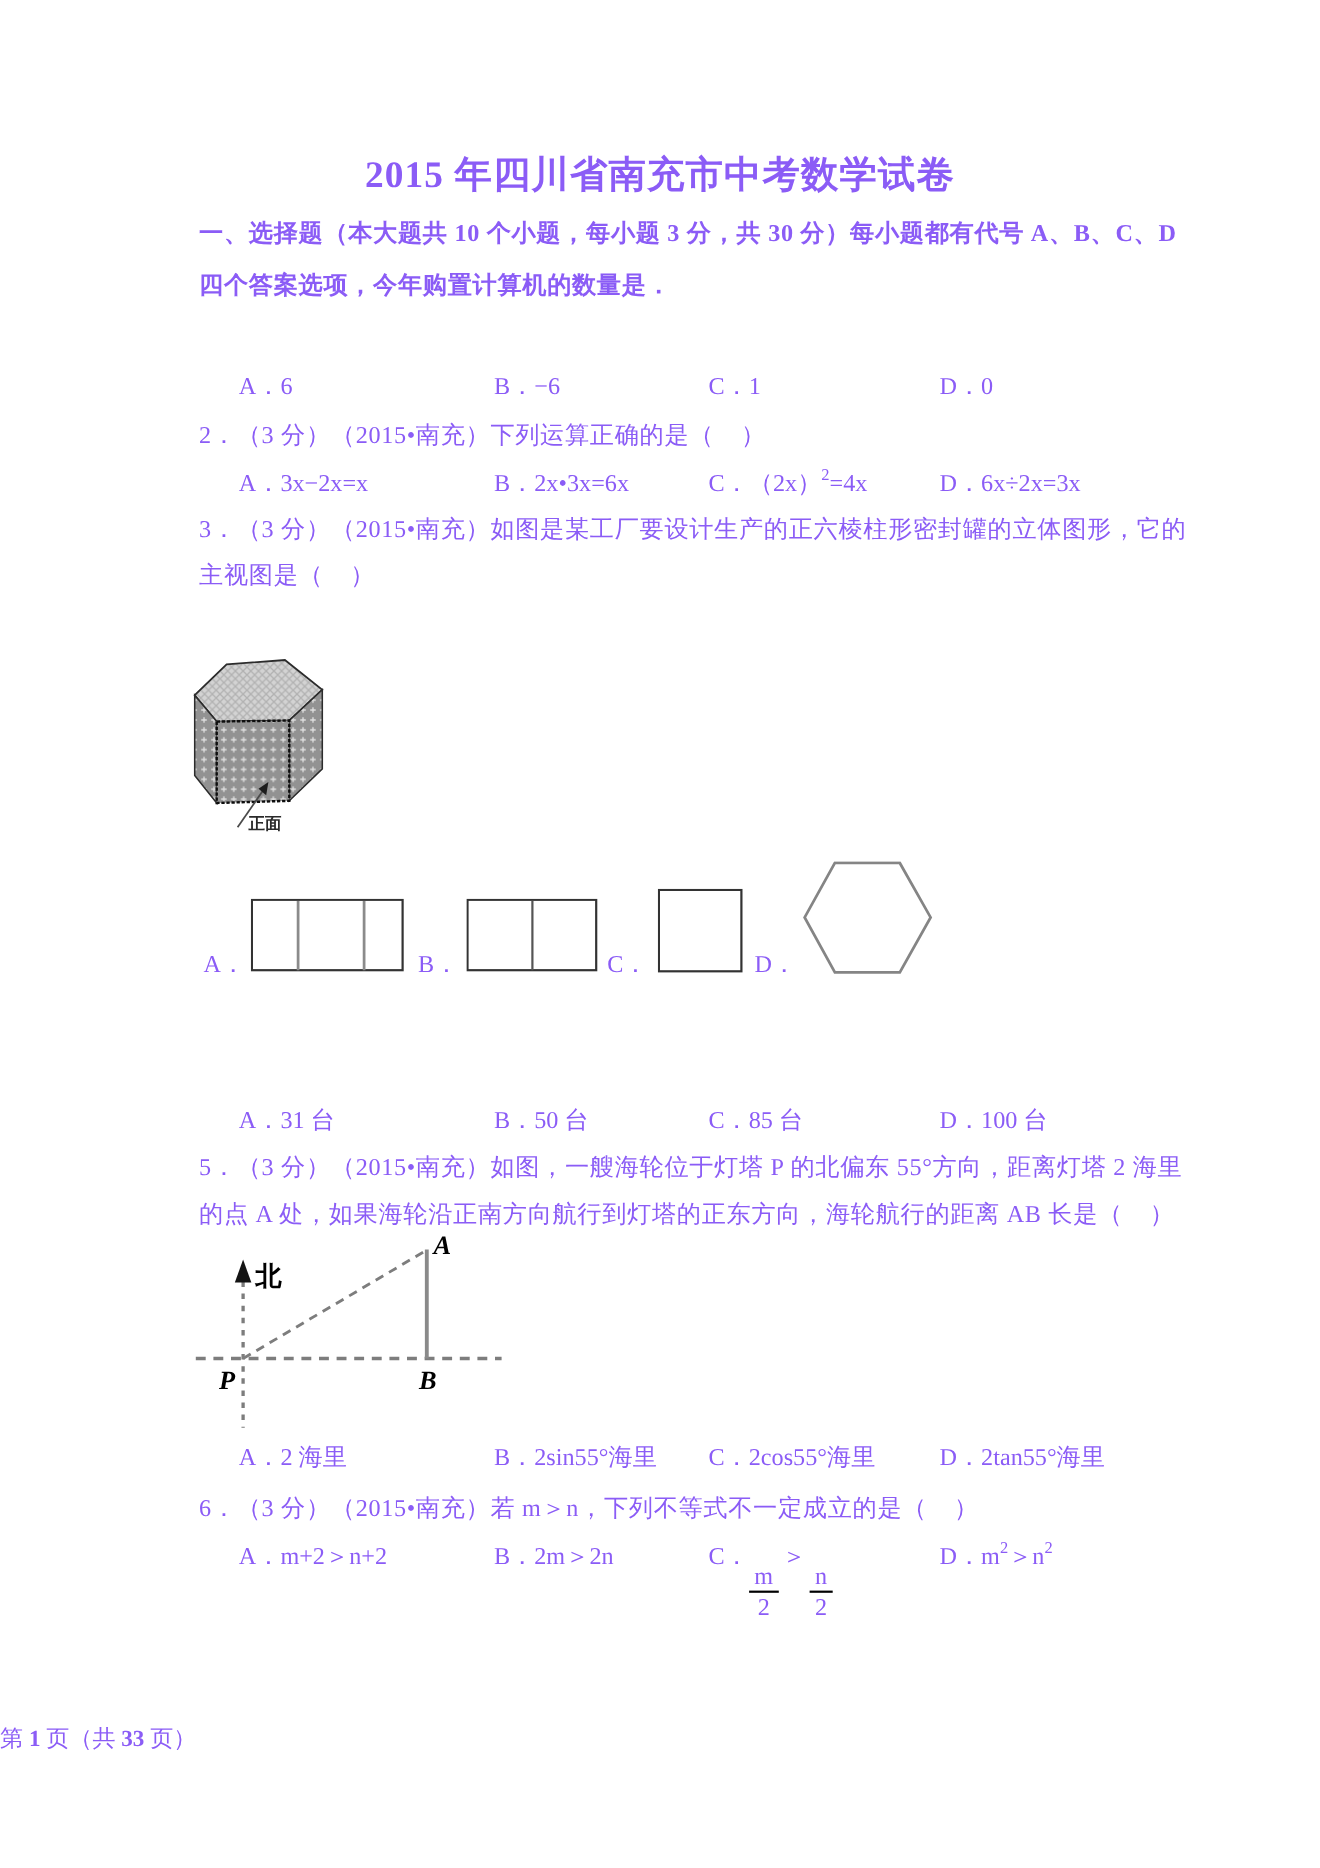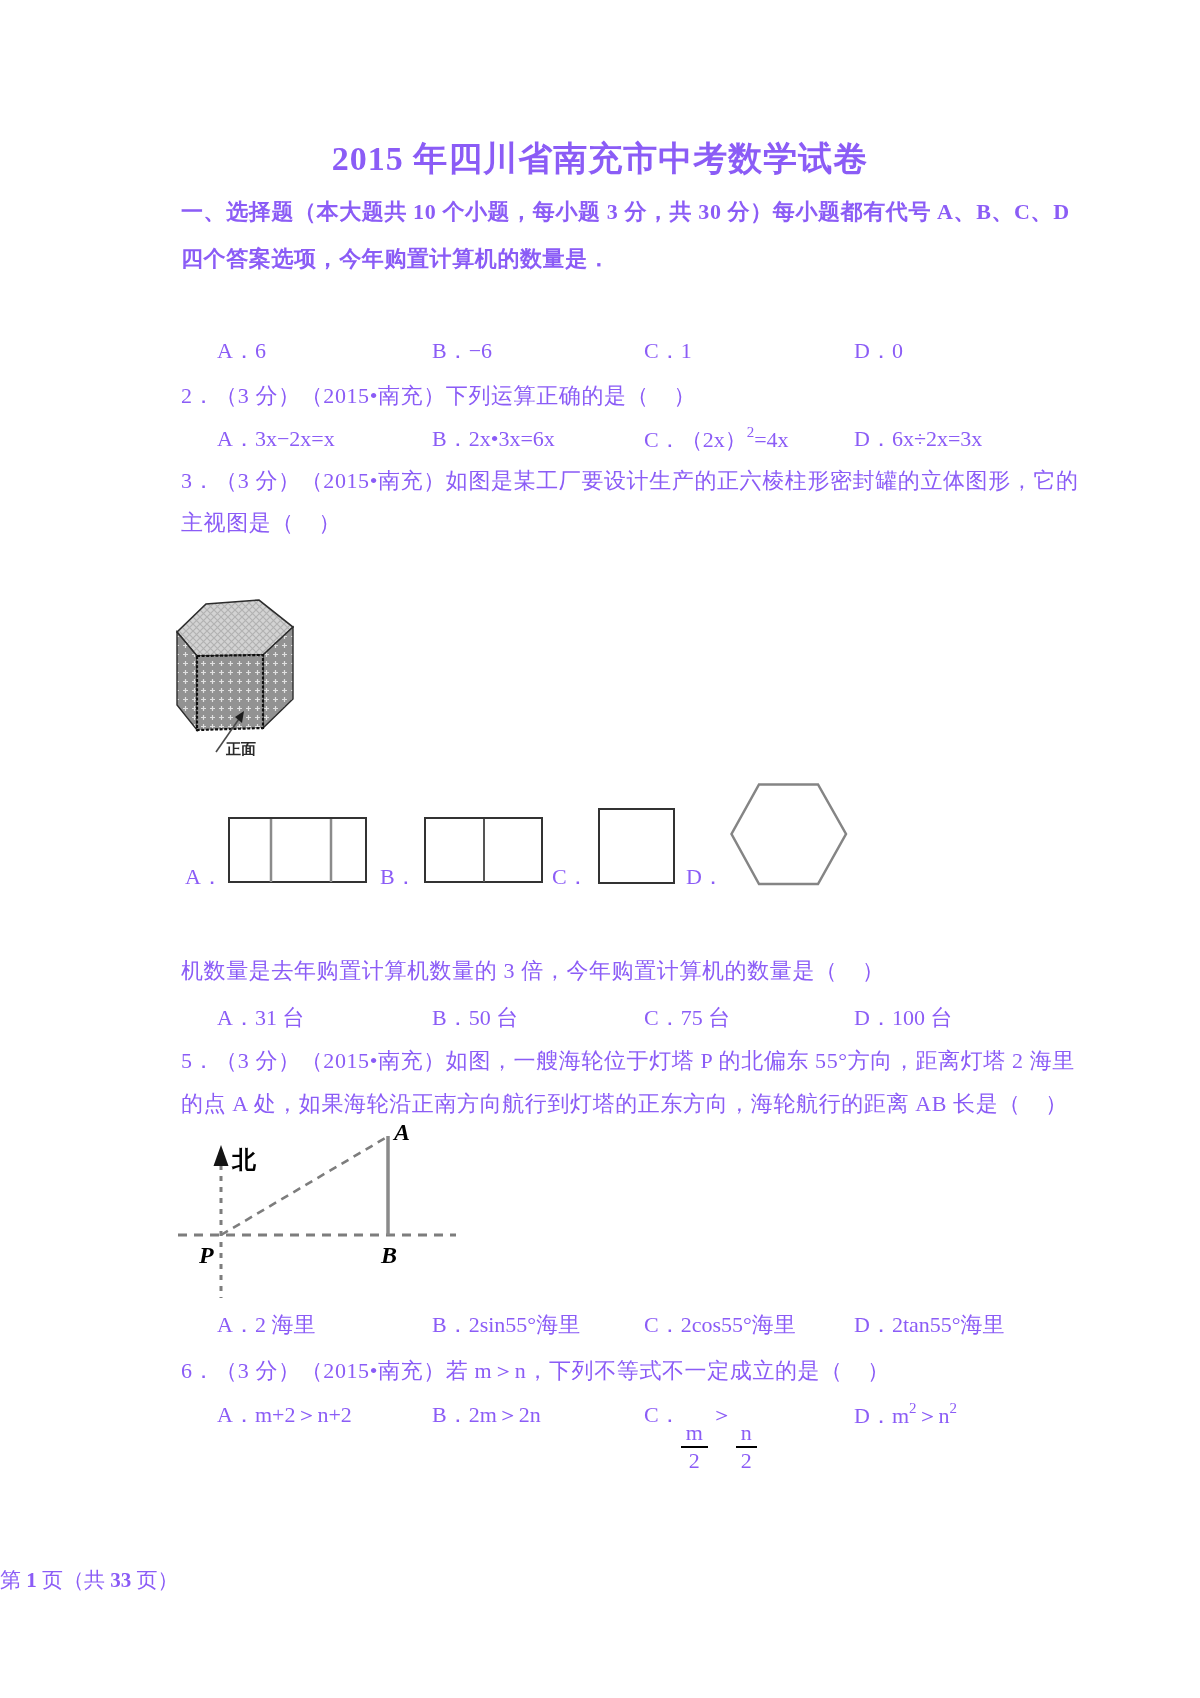--- a/index.html
+++ b/index.html
@@ -4,21 +4,21 @@
 <style>
   html,body{margin:0;padding:0;background:#888;}
   .page{position:relative;width:1200px;height:1698px;margin:0 auto;background:#ffffff;
         font-family:"Liberation Serif","DejaVu Serif",serif;color:#8b5cf6;overflow:hidden;}
   .title{position:absolute;top:136px;left:0;width:100%;text-align:center;
          font-size:34px;font-weight:bold;letter-spacing:1px;}
   .line{position:absolute;left:181px;font-size:22px;letter-spacing:.6px;white-space:nowrap;}
   .bold{font-weight:bold;}
   .optrow{position:absolute;left:0;width:1200px;height:44px;font-size:22px;margin-left:32px;}
   .opt{position:absolute;white-space:nowrap;}
-  .c1{left:185px}.c2{left:400px}.c3{left:612px}.c4{left:822px}
+  .c1{left:185px}.c2{left:417px}.c3{left:612px}.c4{left:822px}
   .sup{font-size:15px;vertical-align:10px;letter-spacing:0;}
   .frac{display:inline-flex;flex-direction:column;align-items:center;
         vertical-align:-18px;line-height:1.08;}
   .frac .nm{padding:0 5px 1px;border-bottom:2px solid #000;}
   .frac .dn{padding-top:1px;}
   .rel{display:inline-block;margin:0 3px;}
   .figure{position:absolute;}
   .shape-label{position:absolute;font-size:22px;white-space:nowrap;}
   .footer{position:absolute;top:1554px;left:0;width:100%;text-align:left;font-size:21px;margin-top:12px;}
   .footer .b{font-weight:bold;}
@@ -89,25 +89,24 @@
   <span class="shape-label" style="left:552px;top:862px">C．</span>
   <svg class="figure" style="left:598px;top:808px" width="78" height="77" viewBox="0 0 78 77">
     <rect x="1" y="1" width="75" height="74" fill="#fff" stroke="#333" stroke-width="2"></rect>
   </svg>
 
   <span class="shape-label" style="left:686px;top:862px">D．</span>
   <svg class="figure" style="left:730px;top:783px" width="118" height="103" viewBox="0 0 118 103">
     <polygon points="29,1.5 88,1.5 116,51 88,101 29,101 1.5,51" fill="#fff" stroke="#858585" stroke-width="2.5"></polygon>
   </svg>
 
-  <div class="line" style="top:956px">机数量是去年购置计算机数量的 3 倍，今年购置计算机的数量是（&nbsp;&nbsp;&nbsp;&nbsp;）</div>
   <div class="optrow" style="top:1003px">
     <span class="opt c1"><span>A．</span><span>31 台</span></span>
     <span class="opt c2"><span>B．</span><span>50 台</span></span>
-    <span class="opt c3"><span>C．</span><span>75 台</span></span>
+    <span class="opt c3"><span>C．</span><span>85 台</span></span>
     <span class="opt c4"><span>D．</span><span>100 台</span></span>
   </div>
 
   <div class="line" style="top:1046px">5．（3 分）（2015•南充）如图，一艘海轮位于灯塔 P 的北偏东 55°方向，距离灯塔 2 海里</div>
   <div class="line" style="top:1089px">的点 A 处，如果海轮沿正南方向航行到灯塔的正东方向，海轮航行的距离 AB 长是（&nbsp;&nbsp;&nbsp;&nbsp;）</div>
 
   <svg class="figure" style="left:170px;top:1115px" width="300" height="190" viewBox="0 0 300 190">
     <line x1="8" y1="120" x2="286" y2="120" stroke="#7d7d7d" stroke-width="3" stroke-dasharray="9,7"></line>
     <line x1="51" y1="50" x2="51" y2="183" stroke="#7d7d7d" stroke-width="3" stroke-dasharray="5,6"></line>
     <polygon points="51,30 43.5,51 58.5,51" fill="#141414"></polygon>

